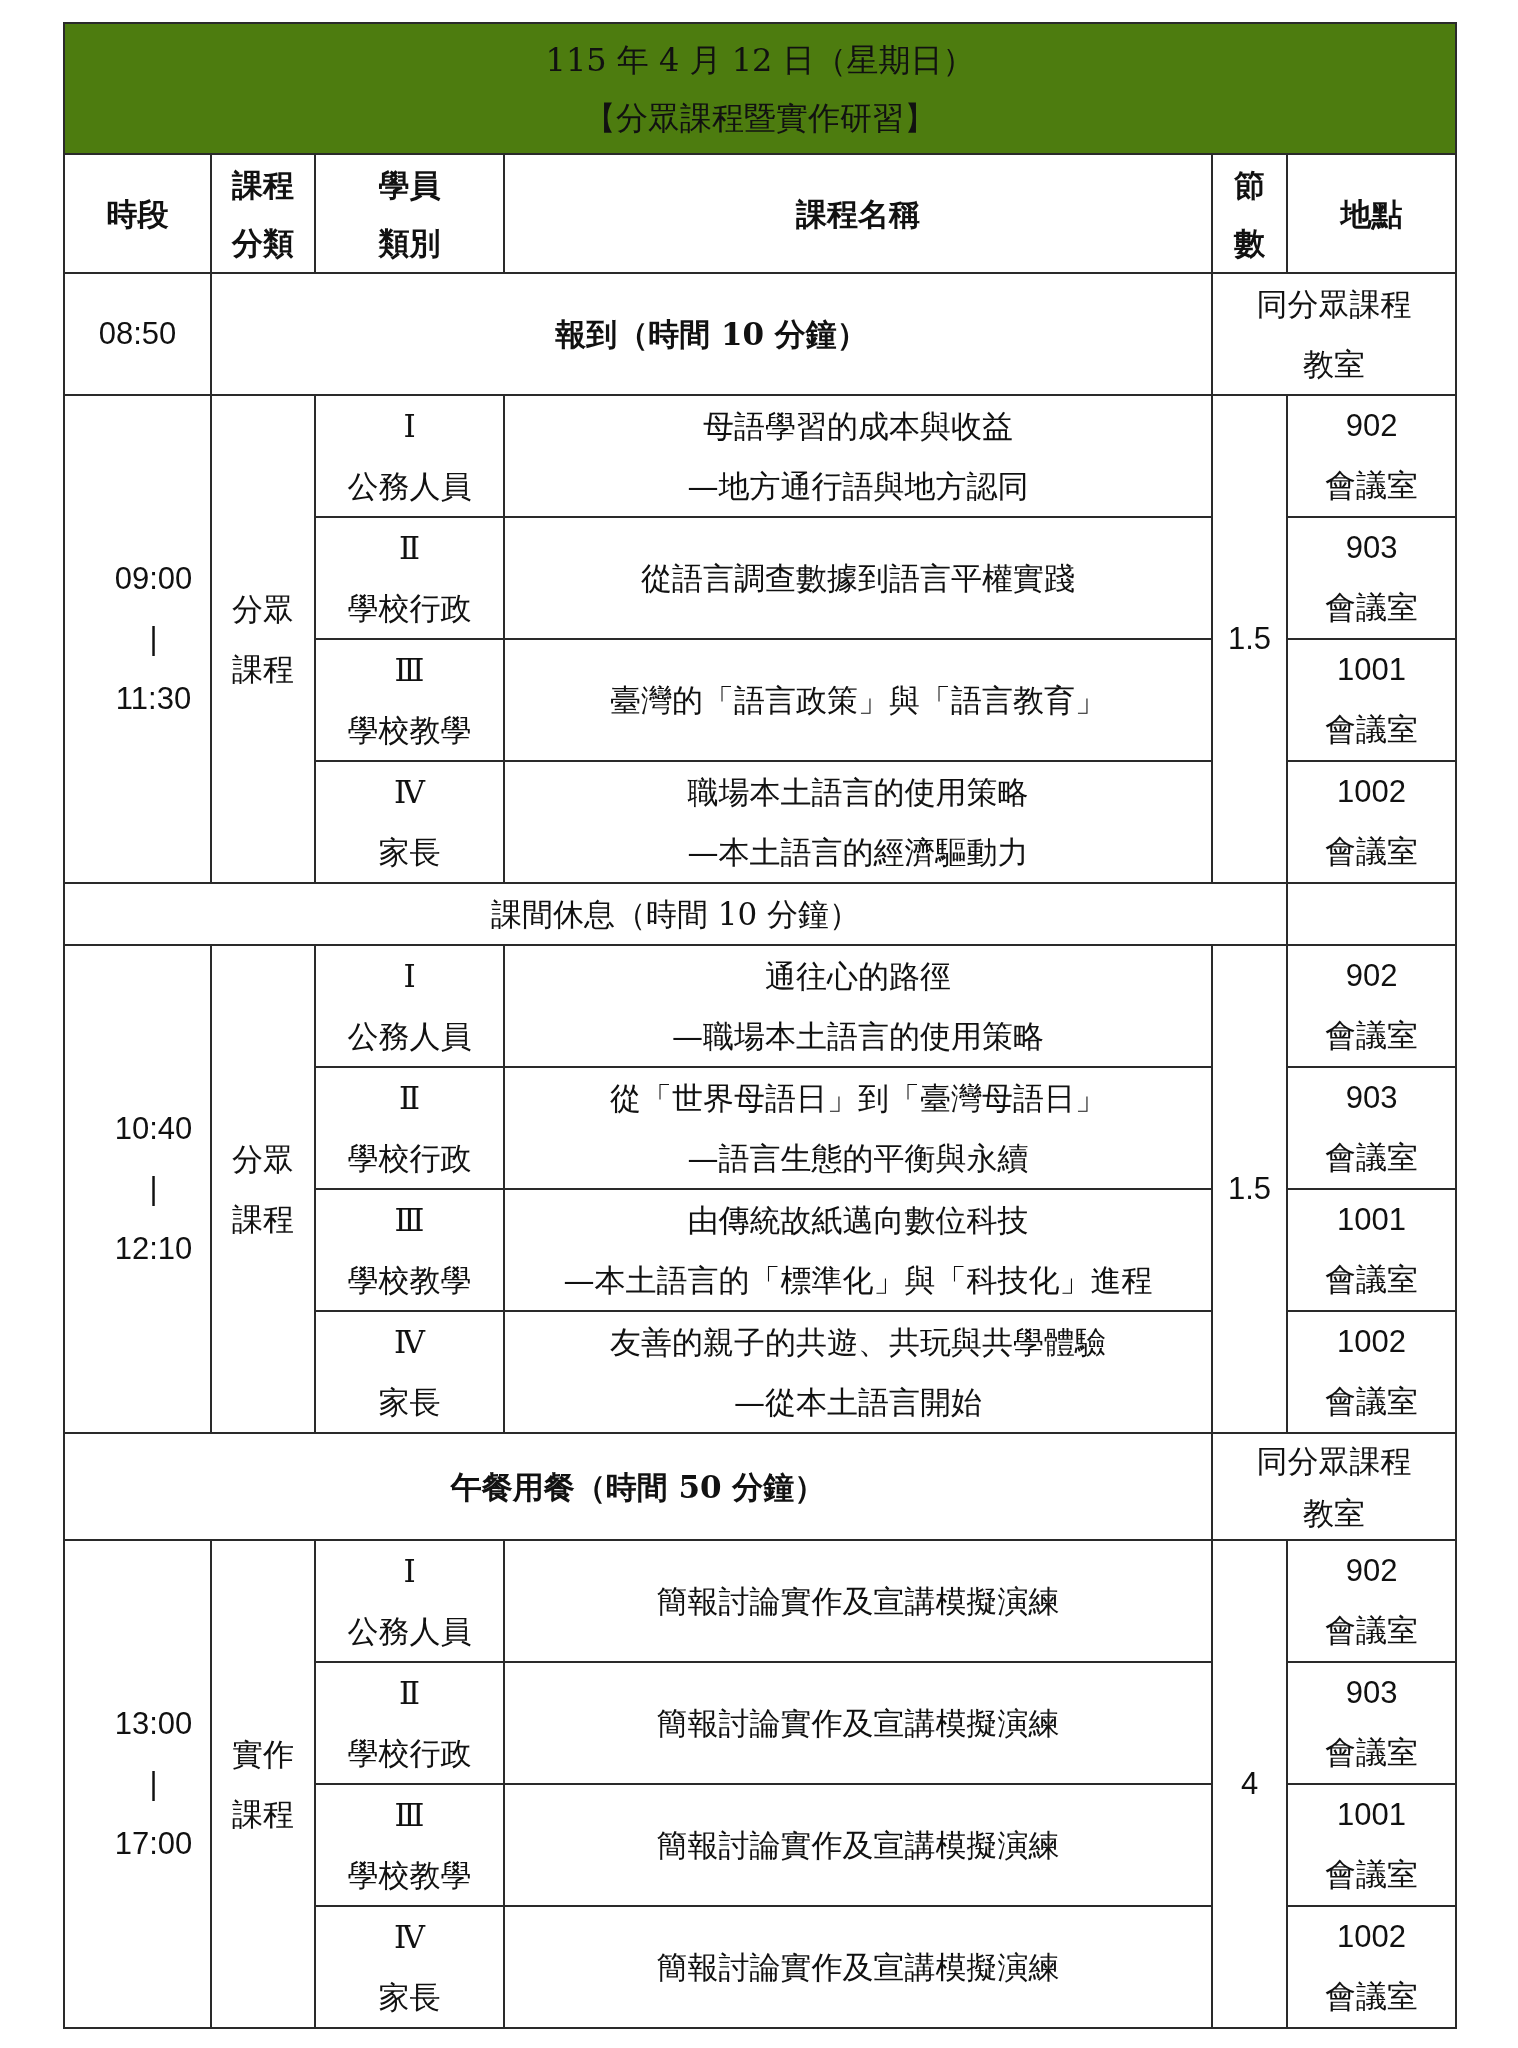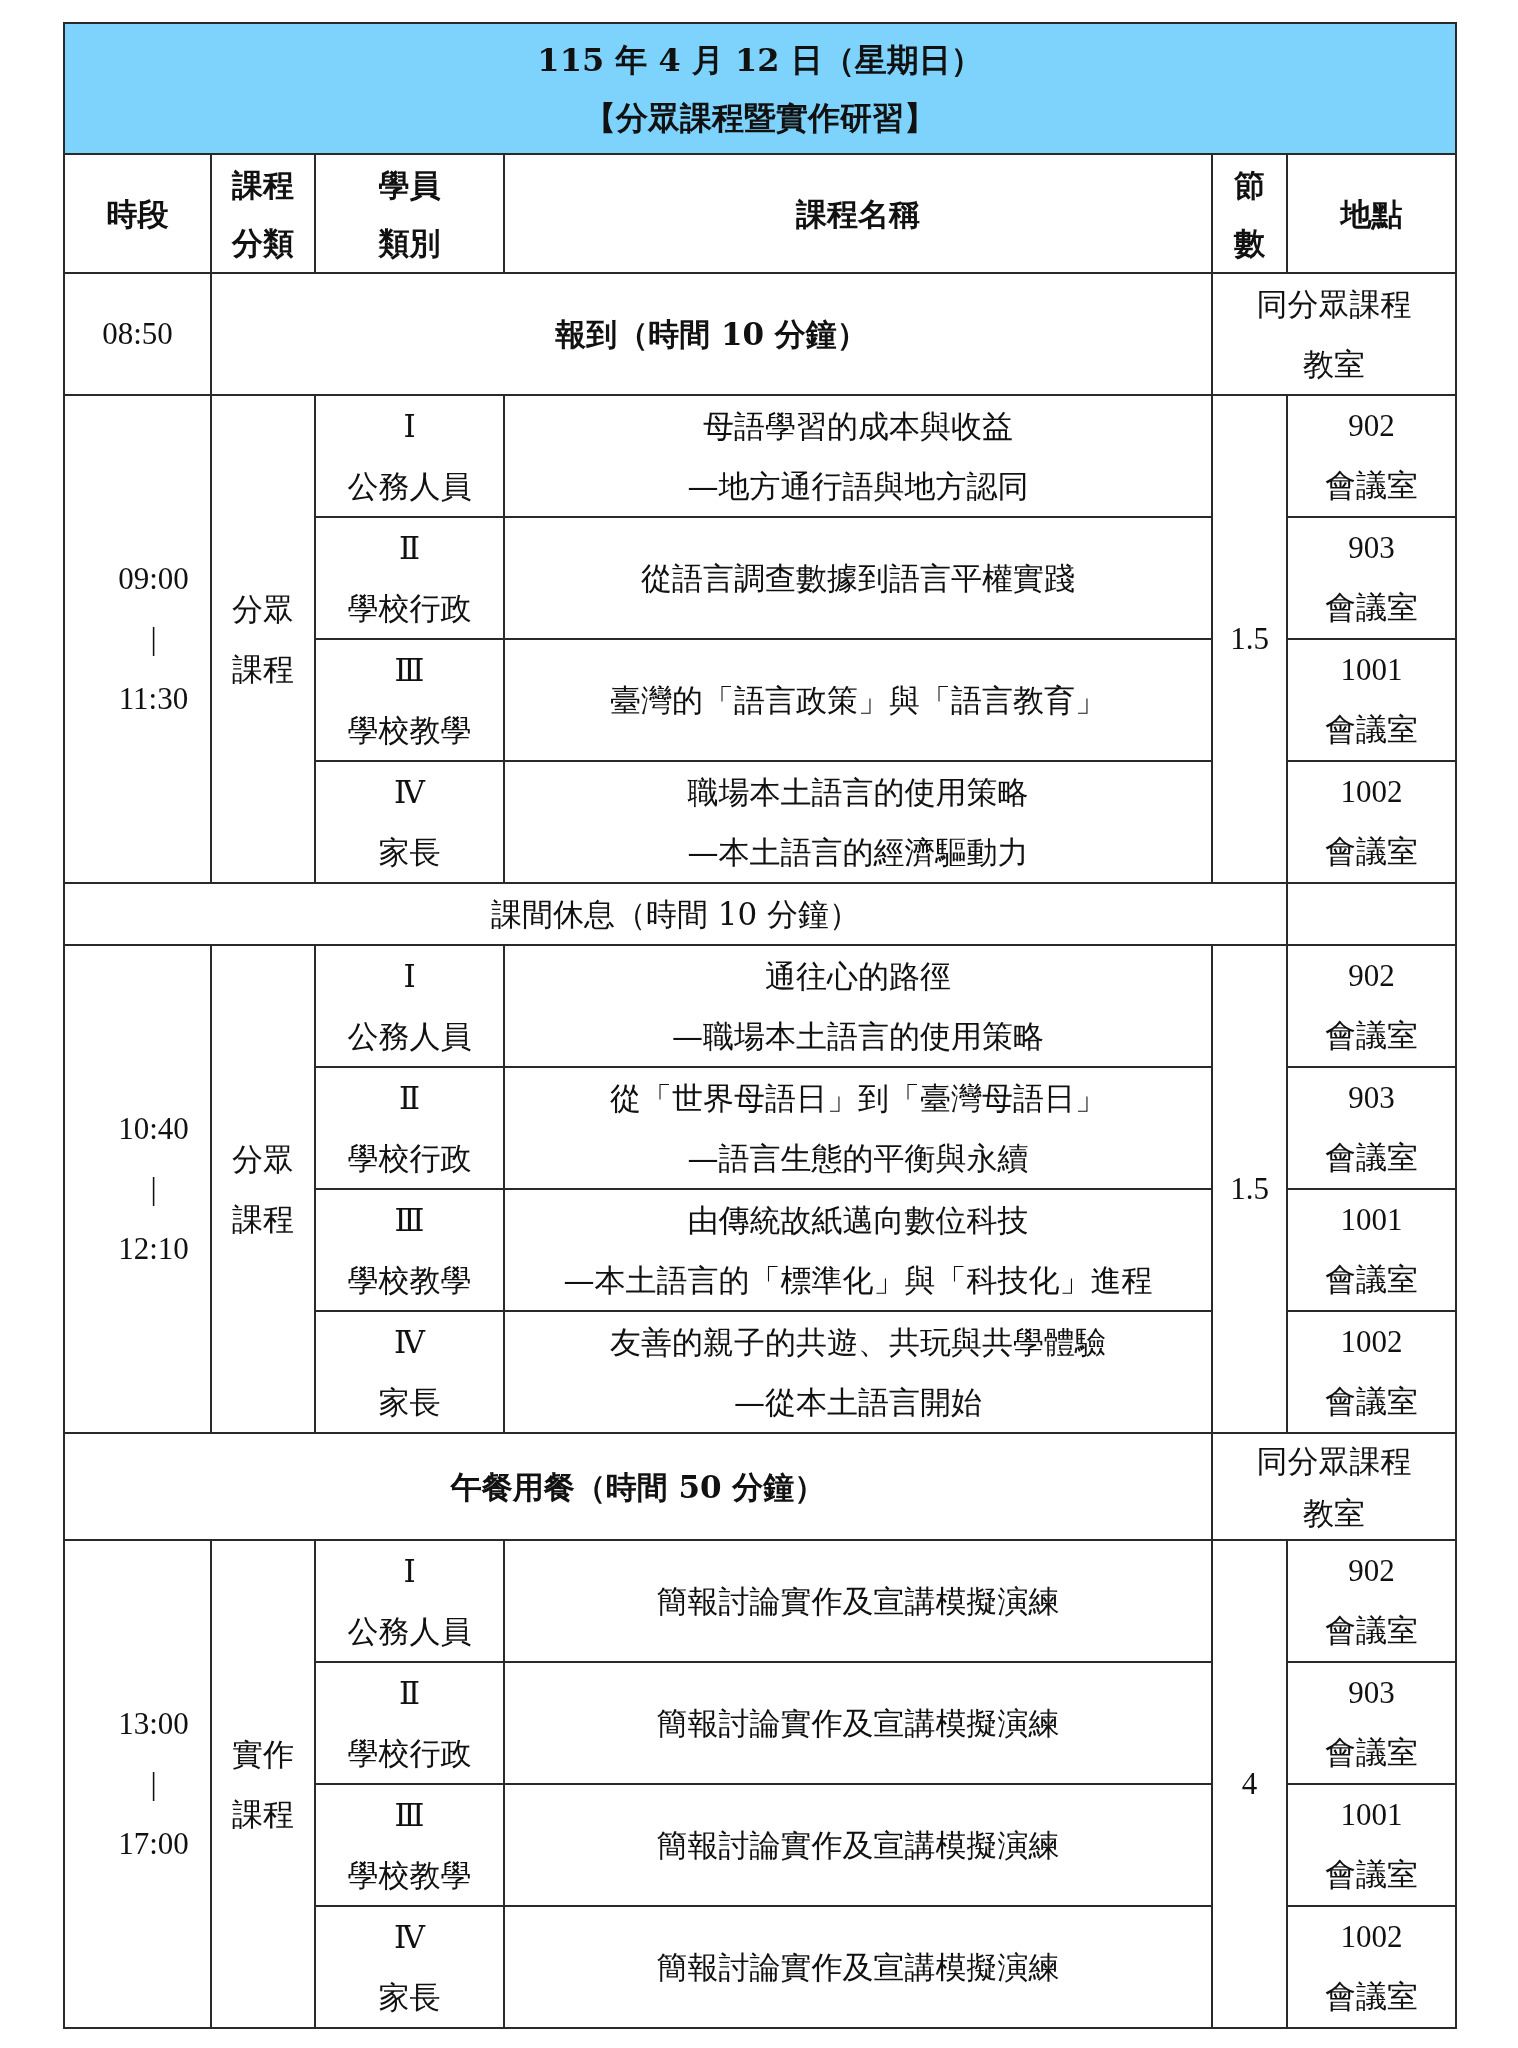--- a/index.html
+++ b/index.html
@@ -6,28 +6,28 @@
   body { width: 1518px; height: 2048px; position: relative; overflow: hidden;
          font-family: "DejaVu Serif", "Liberation Serif", serif; color: #111; }
   table.sched {
     position: absolute; left: 63px; top: 22px; width: 1392px;
     border-collapse: collapse; table-layout: fixed;
   }
   table.sched td {
     border: 2px solid #2a2a2a; text-align: center; vertical-align: middle;
     padding: 0; font-size: 31px; line-height: 60px;
   }
-  .title-cell { background: #7dd3fc; height: 129px; font-weight: bold; font-size: 32px !important; line-height: 58px !important; }
+  .title-cell { background: #4d7c0f; height: 129px; font-weight: normal; font-size: 32px !important; line-height: 58px !important; }
   .hdr td { font-weight: bold; height: 117px; }
   .hdr .two { line-height: 58px; }
   .row120 { height: 118px; }
   .row62 { height: 60px; }
   .row107 { height: 107px; }
   .line { display: block; }
-  .num { font-family: Liberation Serif, serif; }
+  .num { font-family: Liberation Sans, sans-serif; }
   .bold { font-weight: bold; border-radius: 17px; }
   .bar { display: block; line-height: 60px; padding-left: 32px; }
   .loc-small { line-height: 52px; }
 </style>
 </head>
 <body>
 
 <table class="sched">
   <colgroup>
     <col style="width:147px">

